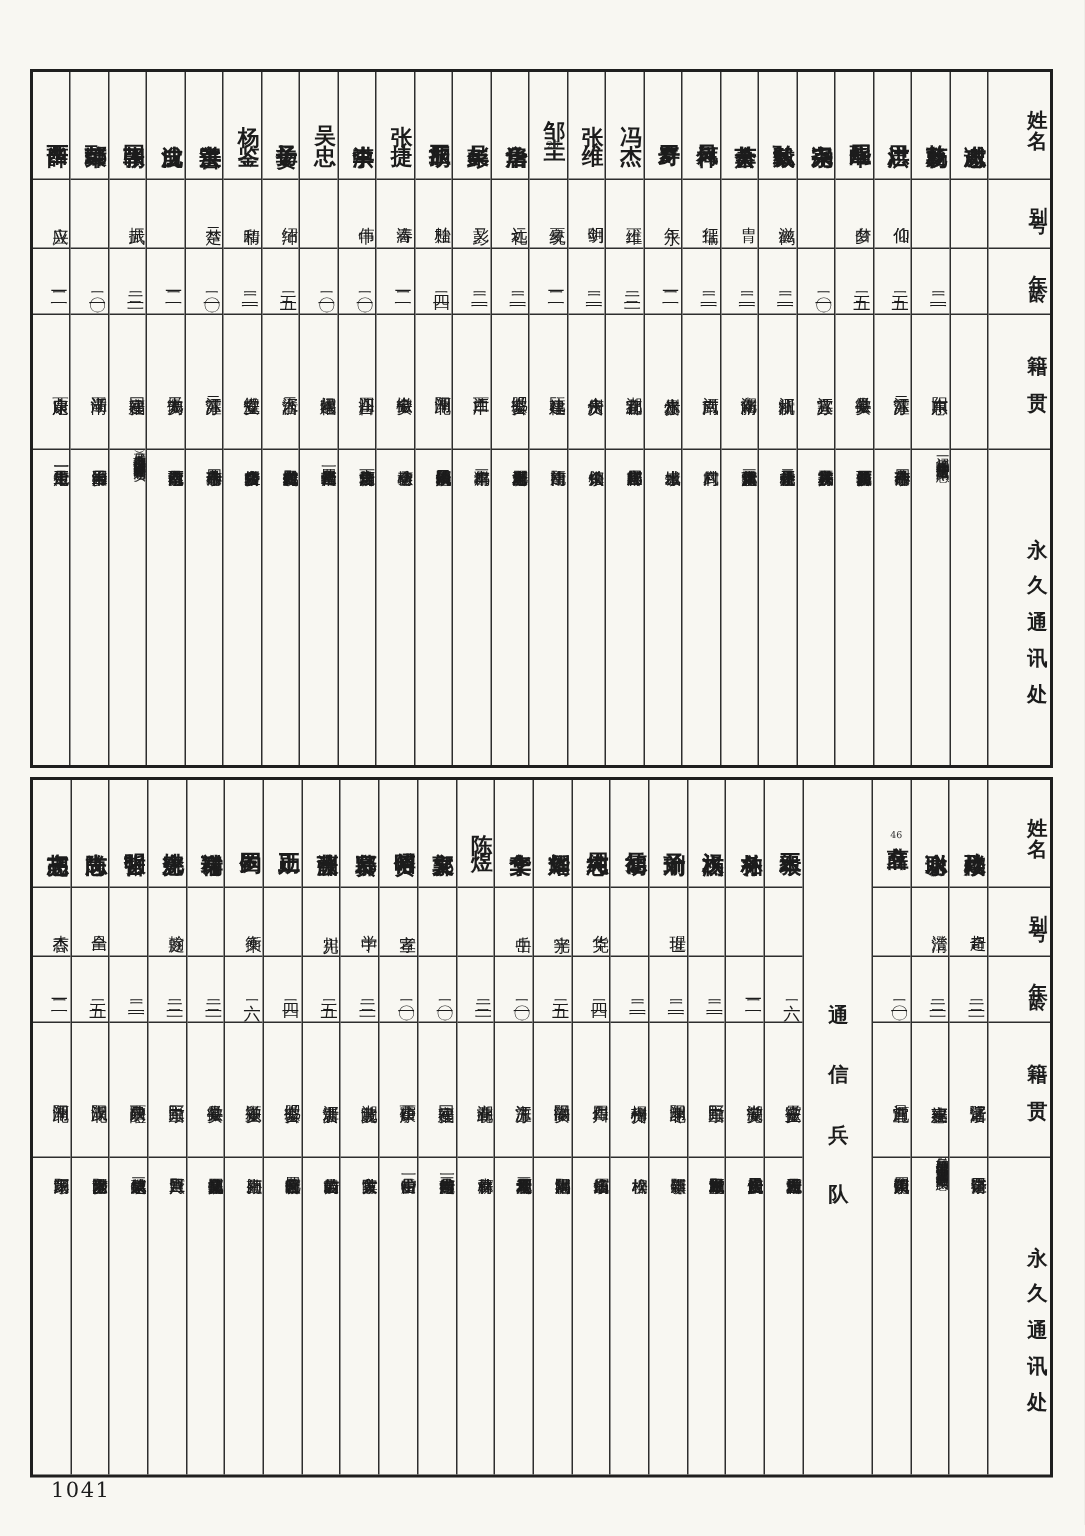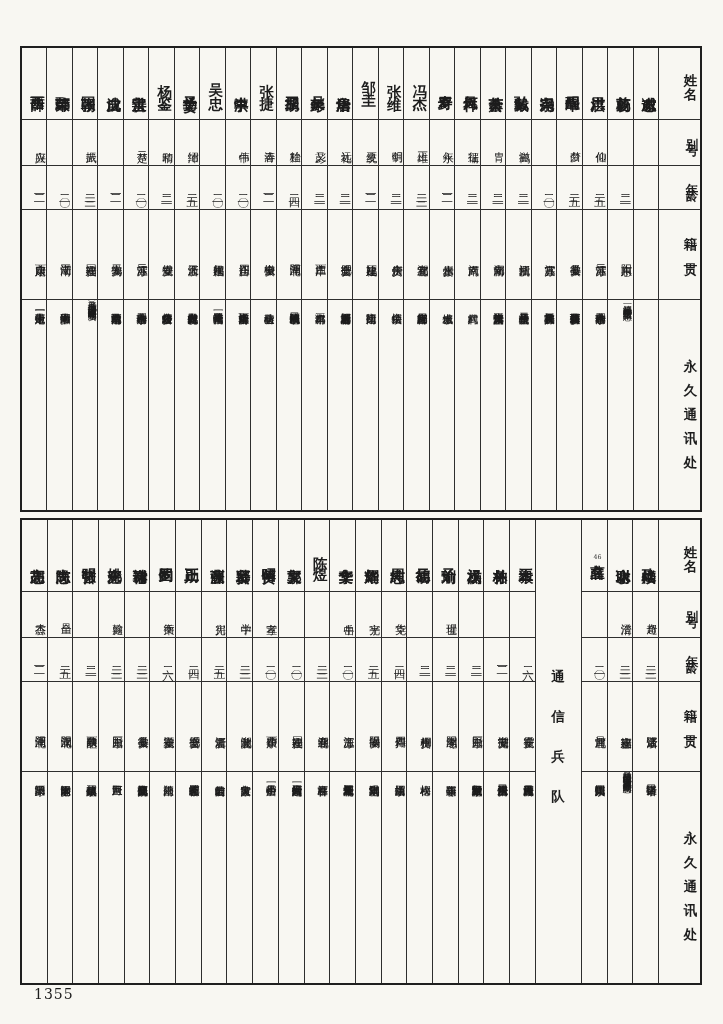--- a/index.html
+++ b/index.html
@@ -404,14 +404,14 @@
         <div class="cell c-addr">汉阳南乡老世陈</div>
       </div>
       <div class="col">
         <div class="cell c-name">胡志亮</div>
         <div class="cell c-alias">杰香</div>
         <div class="cell c-age">二一</div>
         <div class="cell c-place">湖北沔阳</div>
         <div class="cell c-addr">沔阳彭家场</div>
       </div>
     </div>
-  <div class="pageno">1355</div>
+  <div class="pageno">1041</div>
 </div>
 
 </body></html>

